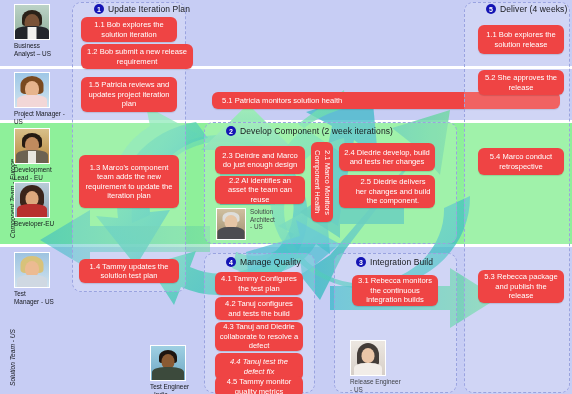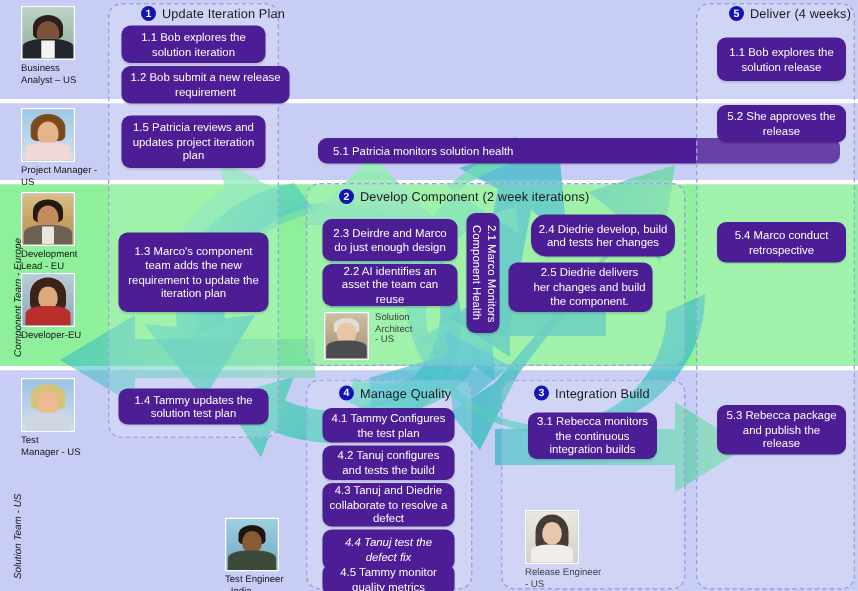--- a/index.html
+++ b/index.html
@@ -39,21 +39,21 @@
     width:10px;height:10px;border-radius:50%;
     background:#1414b4;color:#fff;
     font-size:7px;font-weight:bold;
     display:flex;align-items:center;justify-content:center;
     line-height:1;flex:none;
   }
 
   
   .chip{
     position:absolute;
-    background:#4c1d95;
+    background:#ef4444;
     color:#ffffff;
     border-radius:6px;
     font-size:7.6px;
     line-height:9.4px;
     display:flex;align-items:center;justify-content:center;
     text-align:center;
     padding:2px 4px;
     box-sizing:border-box;
     box-shadow:0 1px 1px rgba(0,0,0,.12);
   }
@@ -258,21 +258,21 @@
 
   <div class="phase" style="left:204px;top:122px;width:251px;height:120px;"></div>
   <div class="phase-title" style="left:209px;top:126px;">
     <span class="badge">2</span>
     <span>Develop Component (2 week iterations)</span>
   </div>
 
   <div class="chip" style="left:215px;top:146px;width:90px;height:28px;">2.3 Deirdre and Marco do just enough design</div>
   <div class="chip" style="left:215px;top:176px;width:90px;height:28px;">2.2 AI identifies an asset the team can reuse</div>
   <div class="chip vert" style="left:311px;top:142px;width:22px;height:80px;">2.1 Marco Monitors Component Health</div>
-  <div class="chip" style="left:354px;top:143px;width:96px;height:28px;border-radius:10px;">2.4 Diedrie develop, build and  tests her changes</div>
+  <div class="chip" style="left:339px;top:143px;width:96px;height:28px;">2.4 Diedrie develop, build and  tests her changes</div>
   <div class="chip" style="left:339px;top:175px;width:96px;height:33px;padding-left:16px;">2.5 Diedrie delivers her changes and build the component.</div>
 
   <div class="phase" style="left:204px;top:253px;width:109px;height:138px;"></div>
   <div class="phase-title" style="left:209px;top:257px;">
     <span class="badge">4</span>
     <span>Manage Quality</span>
   </div>
 
   <div class="chip" style="left:215px;top:272px;width:88px;height:23px;">4.1 Tammy Configures the test plan</div>
   <div class="chip" style="left:215px;top:297px;width:88px;height:23px;">4.2 Tanuj configures and tests the build</div>

